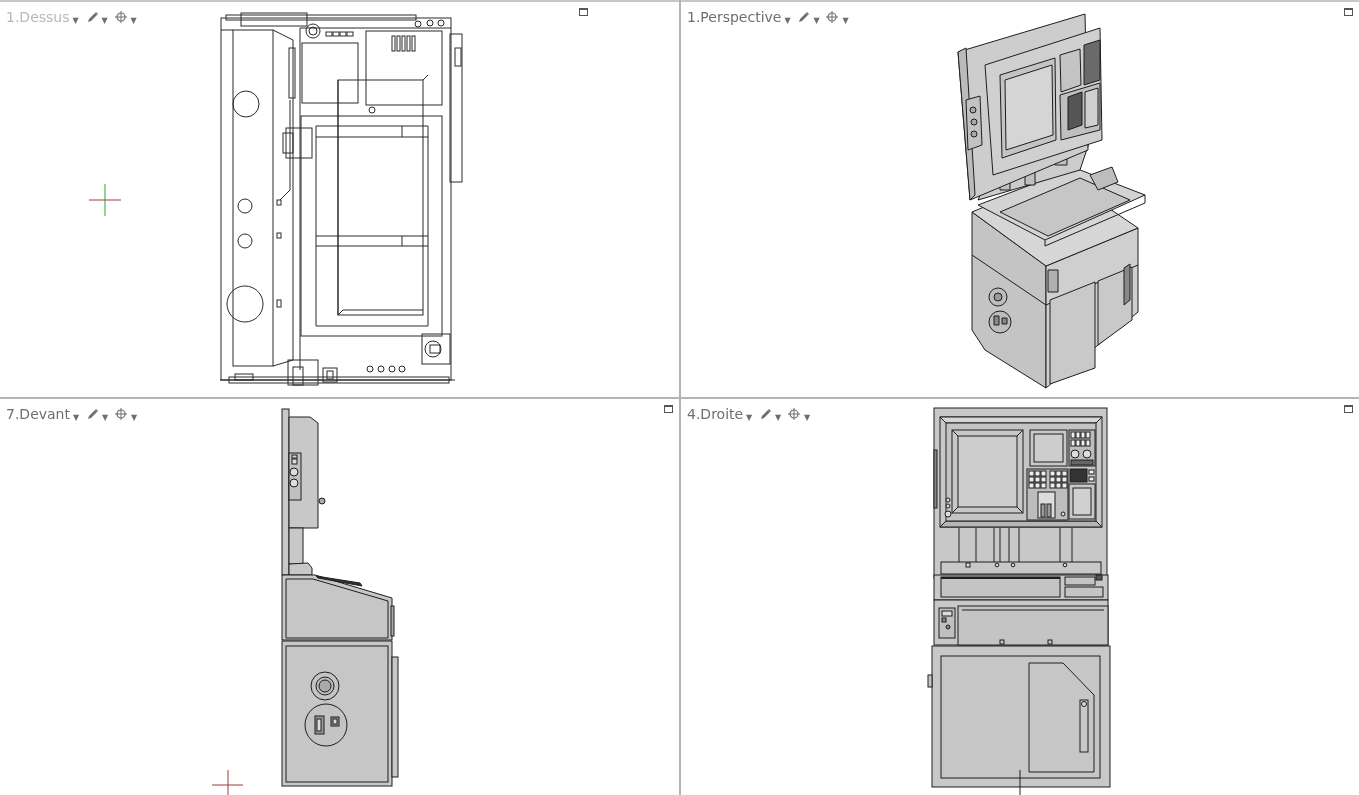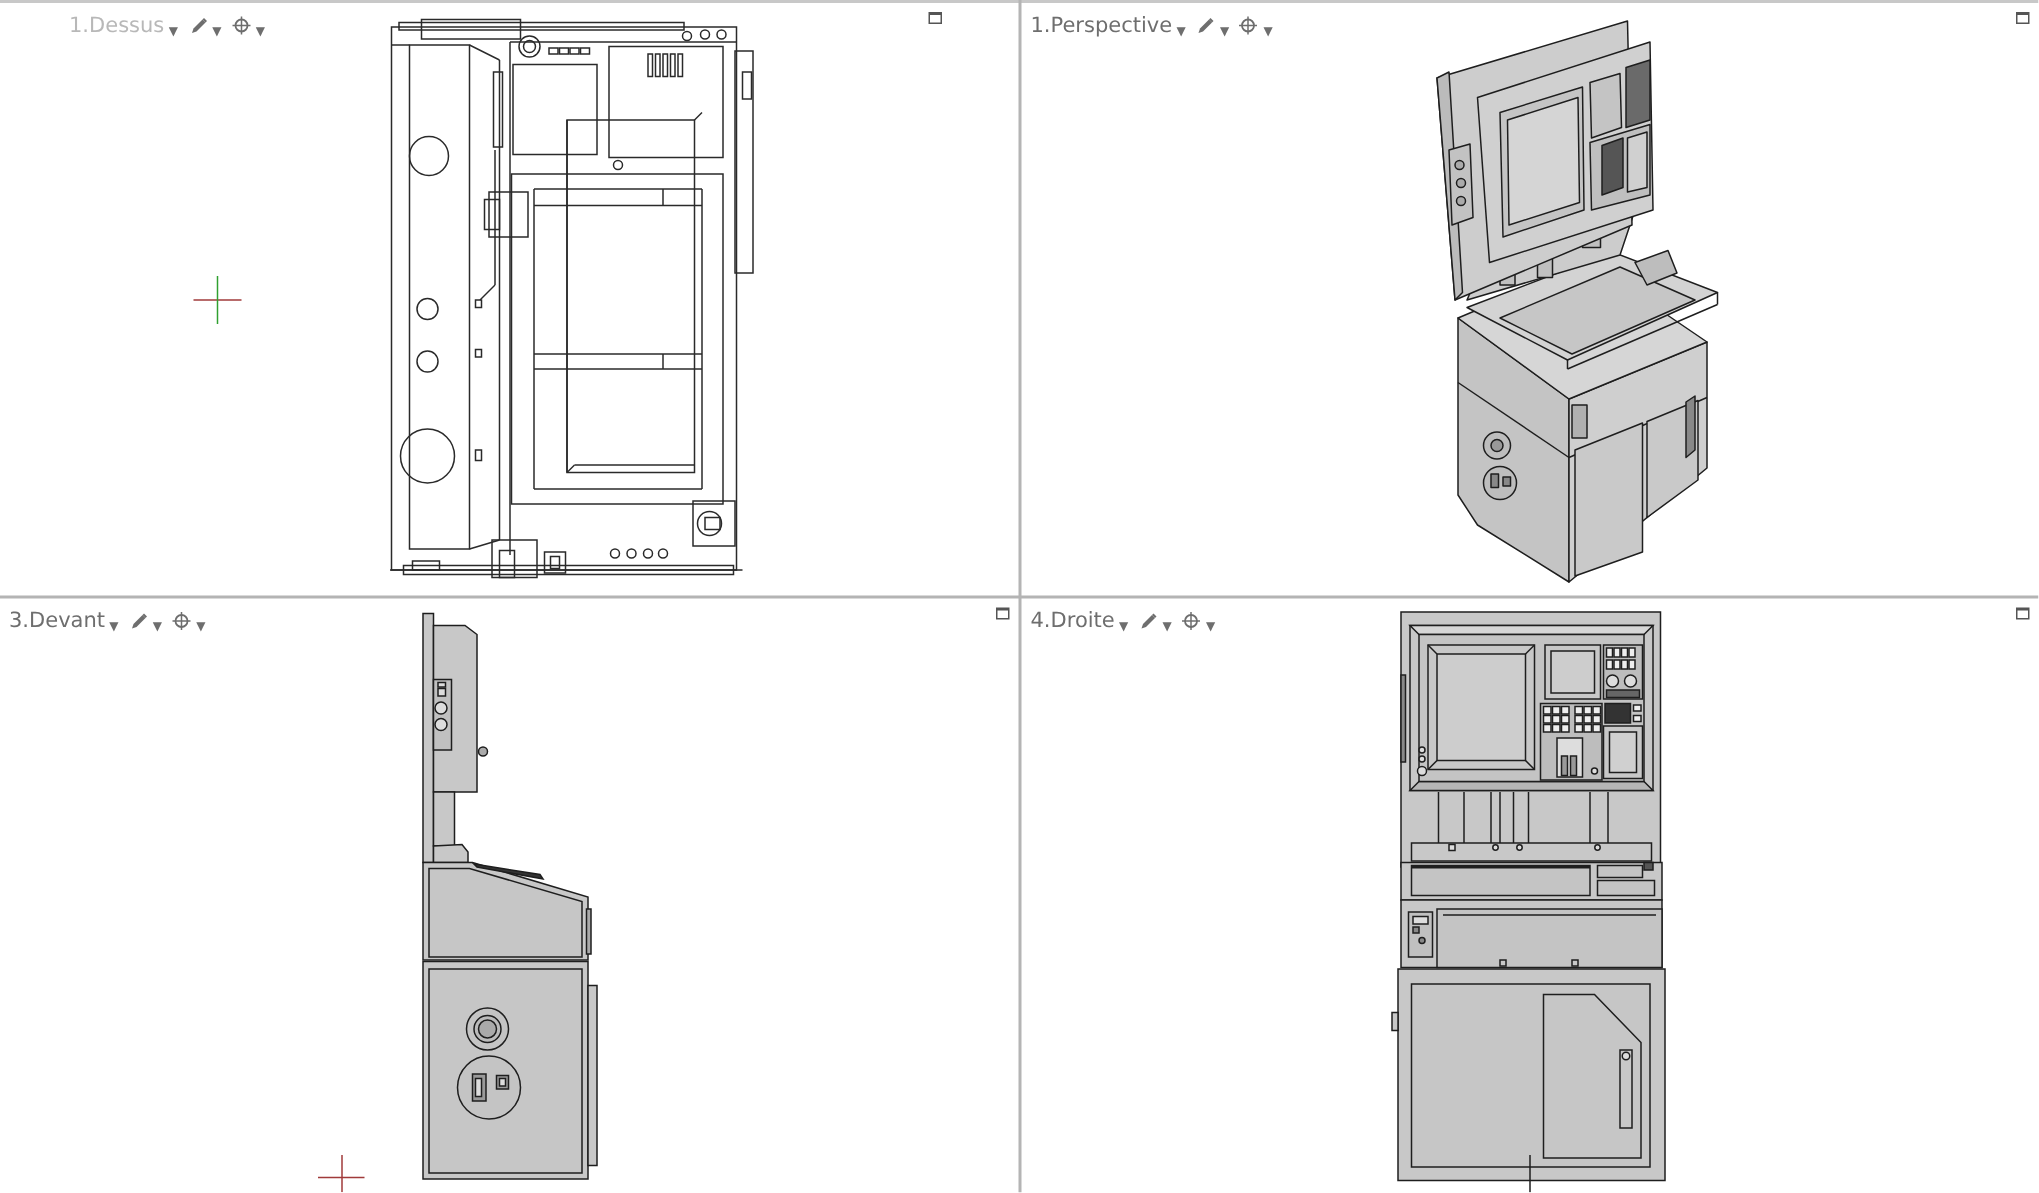--- a/index.html
+++ b/index.html
@@ -16,21 +16,21 @@
   .divider-v { position:absolute; left:679px; top:0; width:2px; height:795px; background:#b4b4b4; }
   .divider-h { position:absolute; left:0; top:397px; width:1359px; height:2px; background:#b4b4b4; }
   .frame-top { position:absolute; left:0; top:0; width:1359px; height:2px; background:#c8c8c8; }
   svg.draw { position:absolute; left:0; top:0; }
 </style>
 </head>
 <body>
 
 <div class="frame-top"></div>
 
-<div class="vp" style="left:0; top:2px; width:594px; height:395px;margin-left:40px;">
+<div class="vp" style="left:0; top:2px; width:594px; height:395px;">
   <svg class="draw" width="679" height="395" viewBox="0 2 679 395">
     <g fill="none" stroke="#2a2a2a" stroke-width="1">
 
       <rect x="221" y="18" width="230" height="362"></rect>
       <rect x="226" y="15" width="190" height="5"></rect>
       <rect x="241" y="13" width="66" height="13"></rect>
       <rect x="229" y="377" width="220" height="6"></rect>
 
       <rect x="233" y="30" width="40" height="336"></rect>
       <line x1="221" y1="30" x2="233" y2="30"></line>
@@ -223,21 +223,21 @@
       <rect x="315" y="716" width="9" height="18" fill="#999"></rect>
       <rect x="317" y="719" width="4" height="12" fill="#ddd"></rect>
       <rect x="331" y="717" width="8" height="9" fill="#999"></rect>
       <rect x="333" y="719" width="4" height="5" fill="#ddd"></rect>
     </g>
 
     <line x1="212" y1="785" x2="243" y2="785" stroke="#a03a3a" stroke-width="1"></line>
     <line x1="228" y1="770" x2="228" y2="795" stroke="#a03a3a" stroke-width="1"></line>
   </svg>
   <div class="vp-label">
-    <span class="vp-title">3.Devant</span>
+    <span class="vp-title">7.Devant</span>
     <span class="dd">▼</span>
     <svg class="vp-icon" viewBox="0 0 14 14">
         <path d="M3 12 L4 9 L10 3 L12 5 L6 11 Z" fill="#6e6e6e"></path>
         <path d="M10 3 L11 2 L13 4 L12 5 Z" fill="#6e6e6e"></path>
       </svg>
     <span class="dd">▼</span>
     <svg class="vp-icon" viewBox="0 0 14 14">
         <circle cx="7" cy="7" r="4" fill="none" stroke="#6e6e6e" stroke-width="1.2"></circle>
         <line x1="7" y1="1" x2="7" y2="13" stroke="#6e6e6e"></line>
         <line x1="1" y1="7" x2="13" y2="7" stroke="#6e6e6e"></line>

